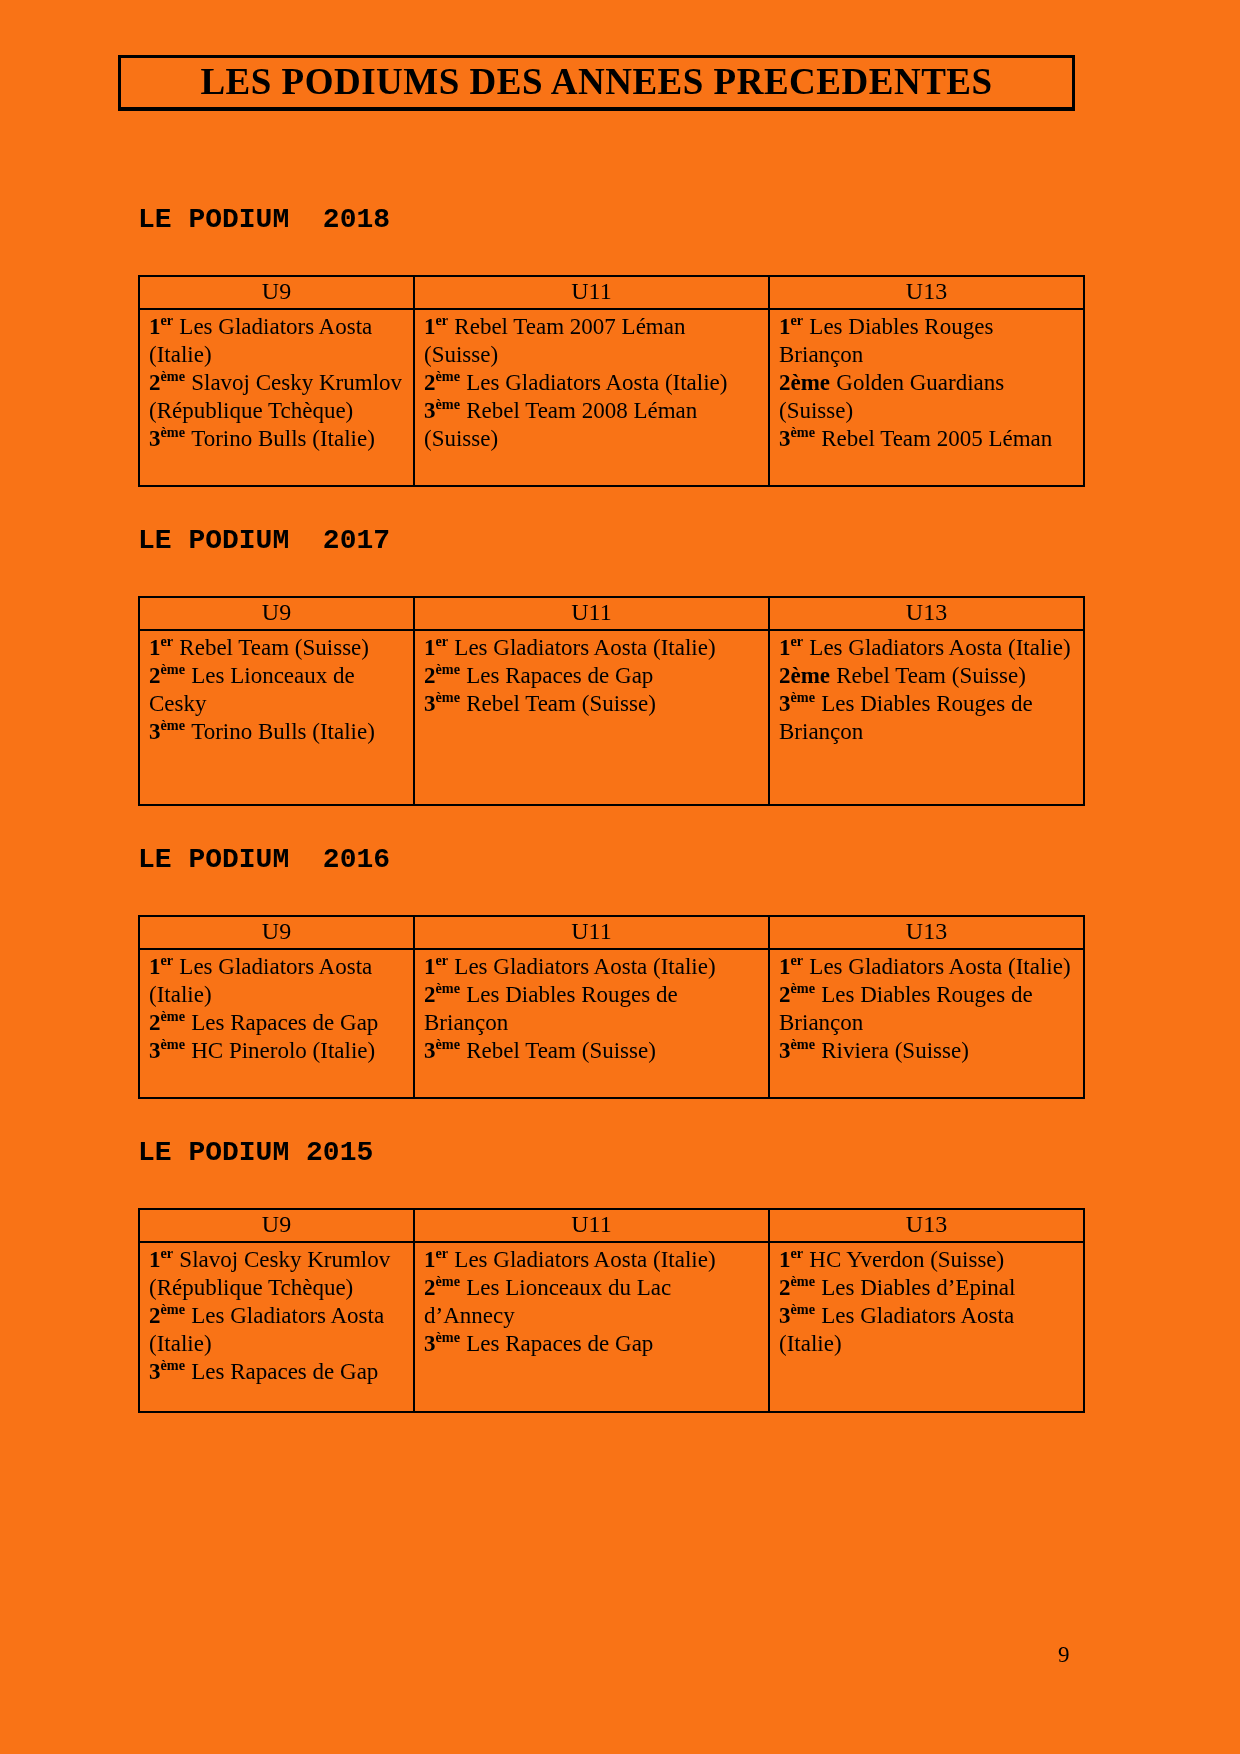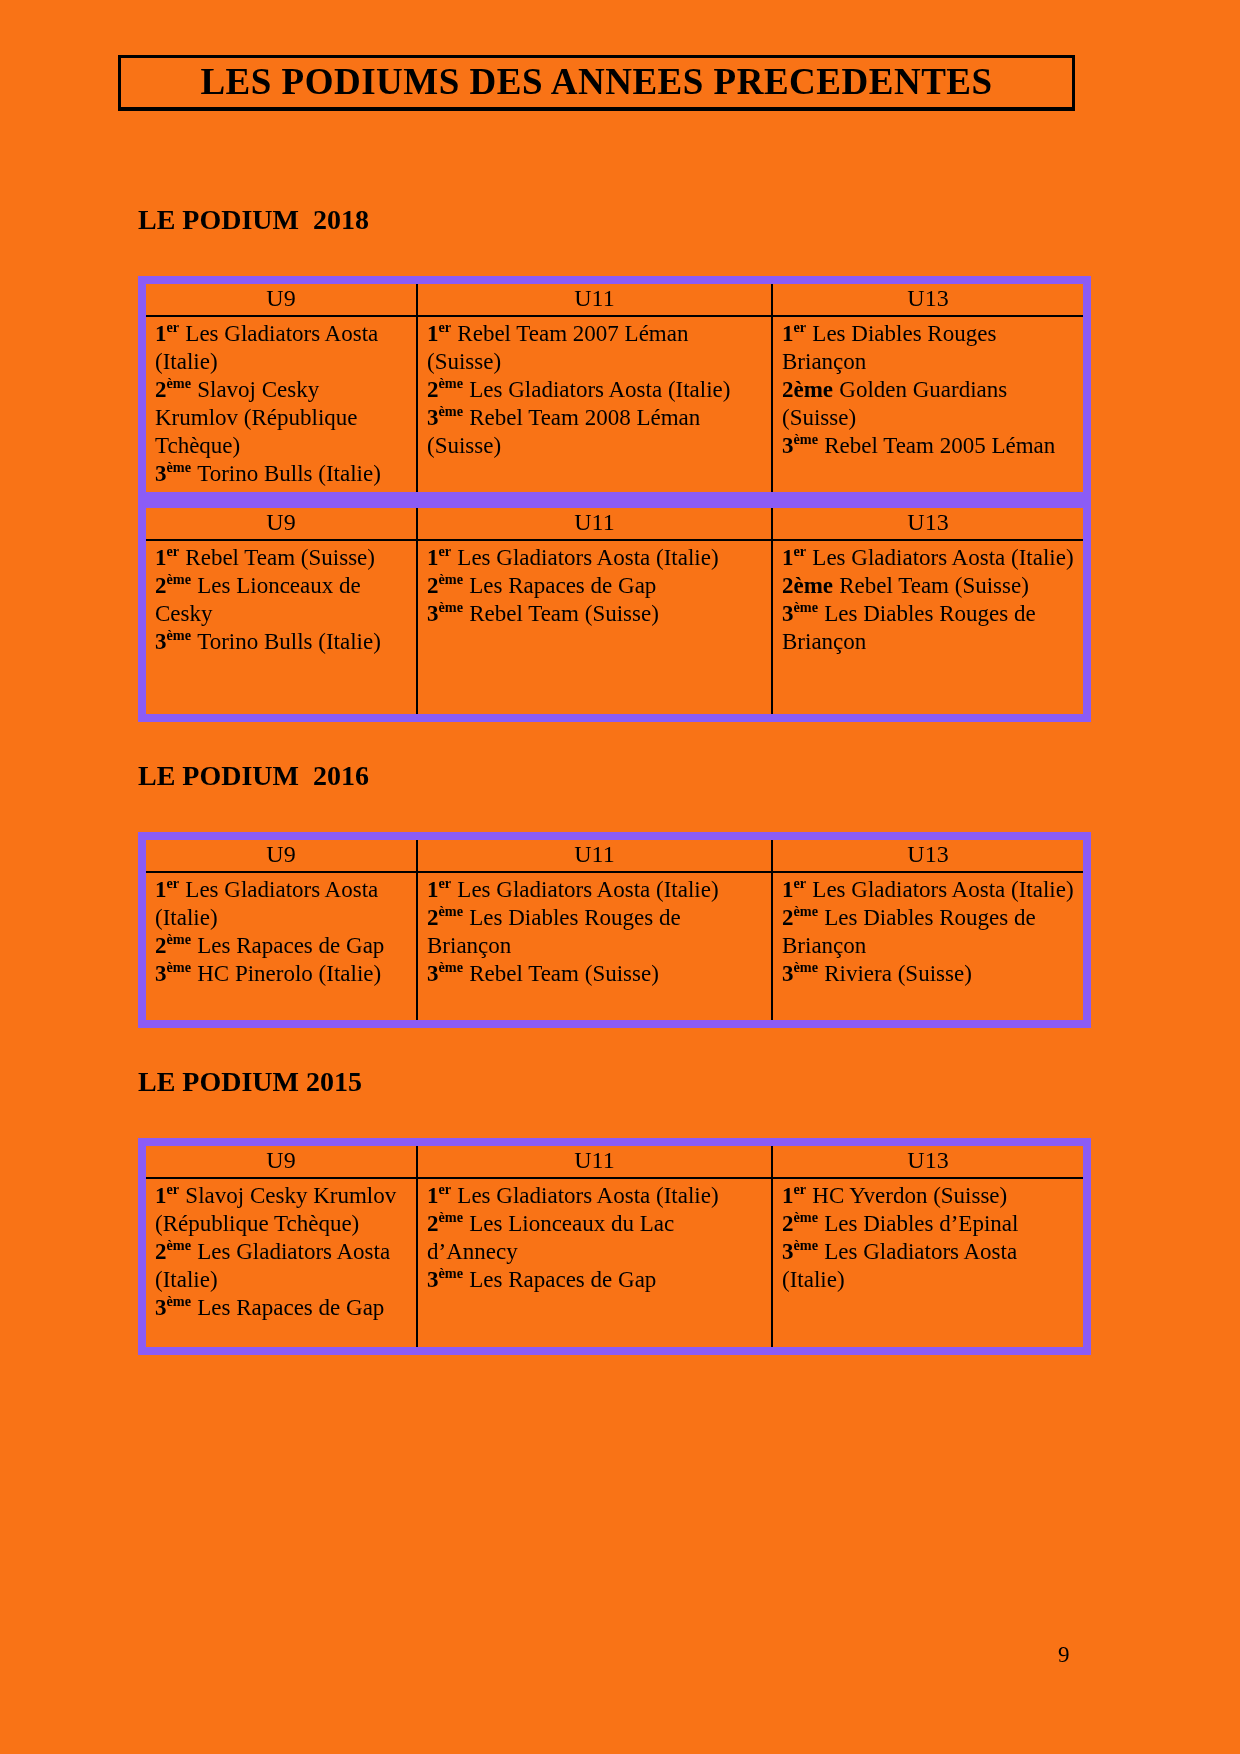--- a/index.html
+++ b/index.html
@@ -38,29 +38,30 @@
     position: absolute;
     left: 138px;
     top: 102px;
     width: 945px;
   }
   .podium-section h2 {
     margin: 38px 0 40px 0;
     font-size: 28px;
     font-weight: bold;
     white-space: pre-wrap; 
+    font-family: Liberation Mono, monospace;
   }
   .podium-section:first-child h2 {
     margin-top: 102px;
   }
   table.podium-table {
     border-collapse: collapse;
     table-layout: fixed;
     width: 945px;
-    border: 8px solid #8b5cf6;
+    border: 1px solid #8b5cf6;
     padding-left: 37px;
   }
   col.c1 { width: 275px; }
   col.c2 { width: 355px; }
   col.c3 { width: 315px; }
   .podium-table th,
   .podium-table td {
     border: 2px solid #000;
   }
   .podium-table th {
@@ -136,20 +137,21 @@
                 <div class="entry"><b class="rank">1<sup>er</sup></b><span class="team">Les Diables Rouges Briançon</span></div>
                 <div class="entry"><b class="rank">2ème</b><span class="team">Golden Guardians (Suisse)</span></div>
                 <div class="entry"><b class="rank">3<sup>ème</sup></b><span class="team">Rebel Team 2005 Léman</span></div>
               </td>
             </tr>
       </tbody>
     </table>
   </section>
 
   <section class="podium-section">
+    <h2 class="section-heading">LE PODIUM  2017</h2>
     <table class="podium-table">
       <colgroup>
             <col class="c1">
             <col class="c2">
             <col class="c3">
           </colgroup>
       <thead>
         <tr>
               <th>U9</th>
               <th>U11</th>

